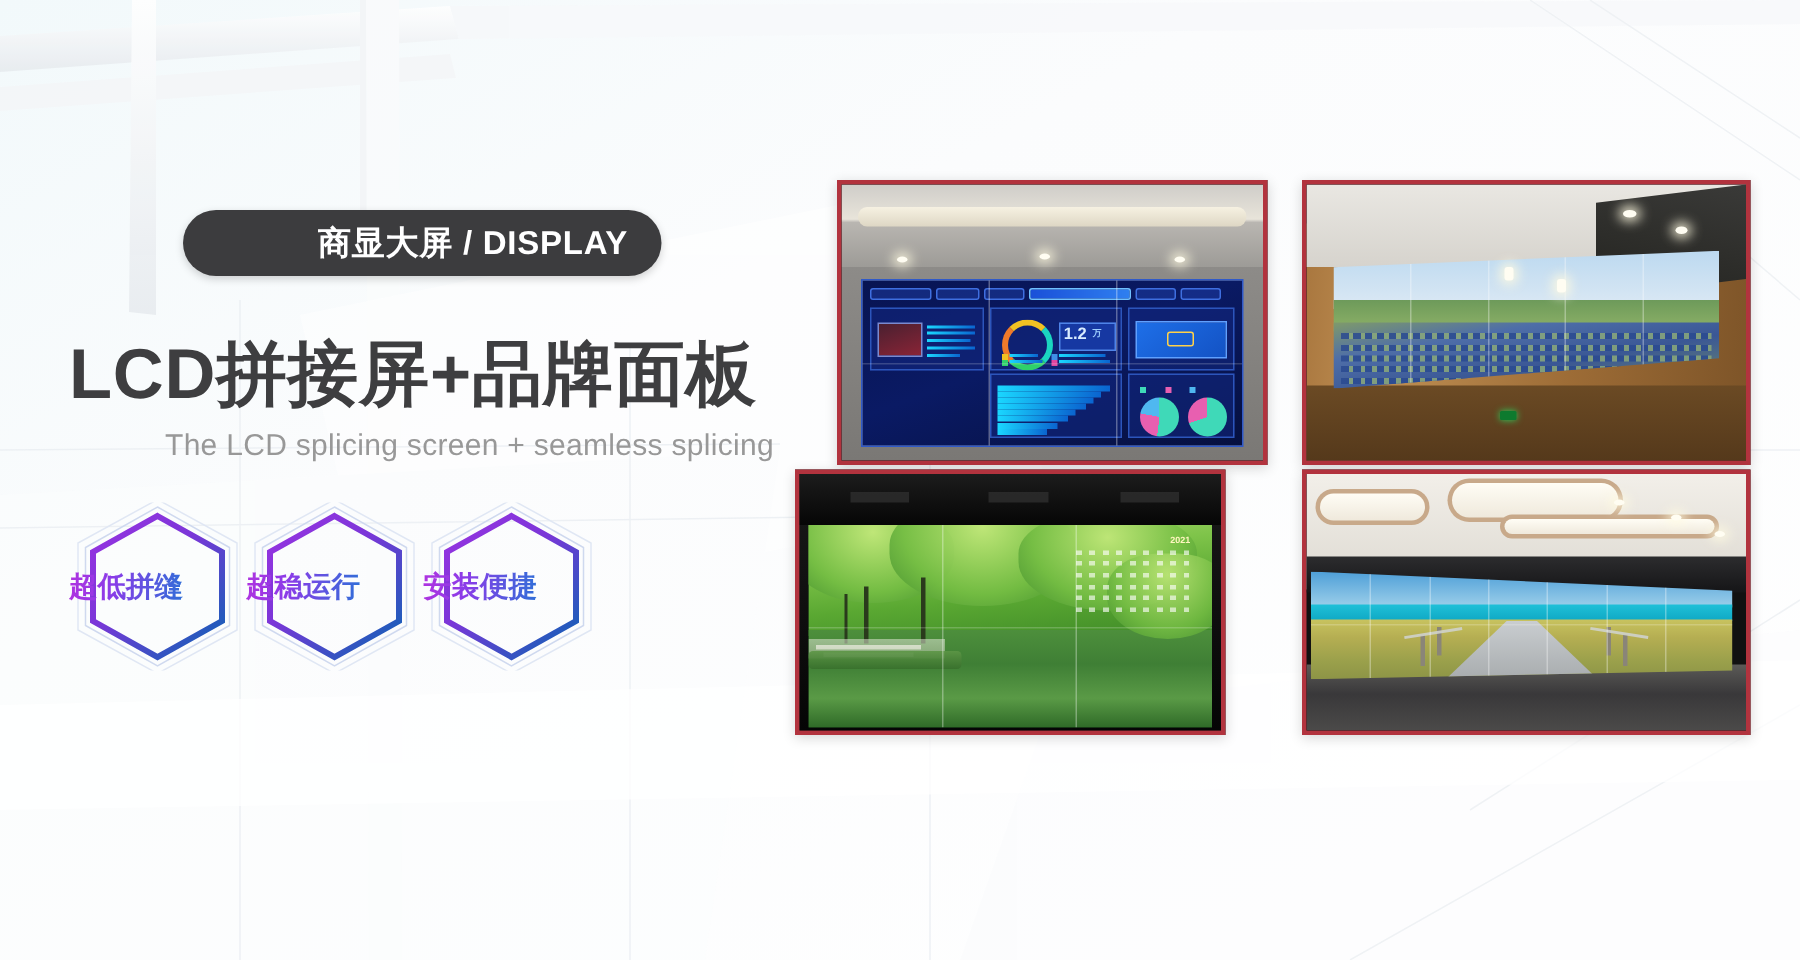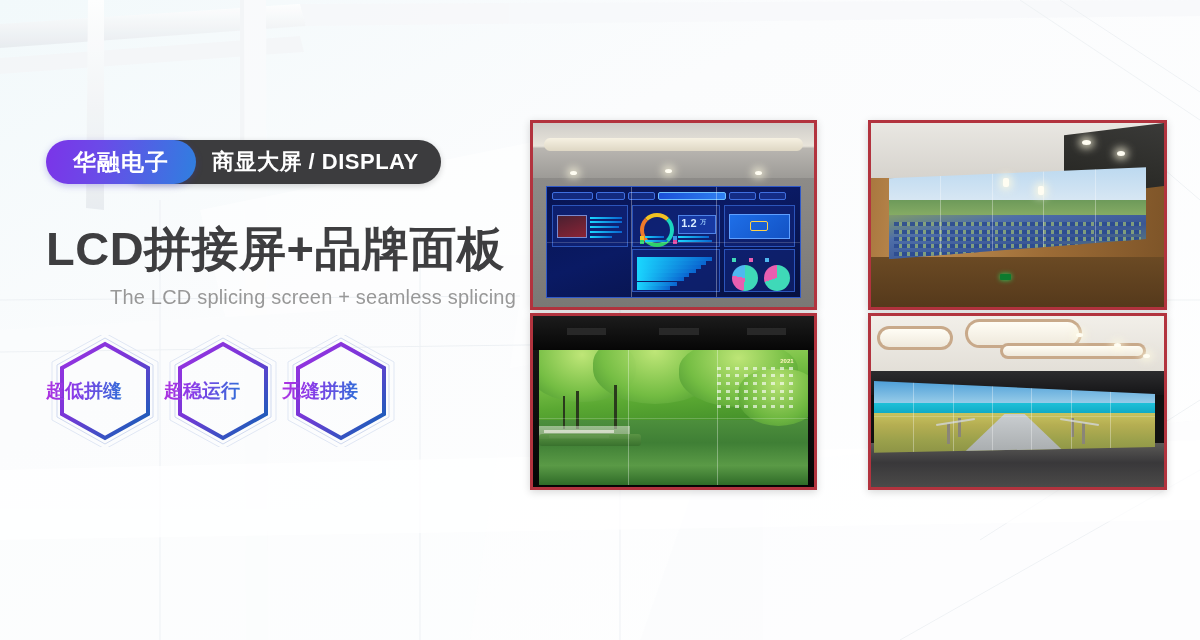--- a/index.html
+++ b/index.html
@@ -68,21 +68,21 @@
     -webkit-background-clip:text; background-clip:text;
     -webkit-text-fill-color:transparent; color:transparent;
   }
 
   
   .photo { position:absolute; border:3px solid #b2333e; background:#111; overflow:hidden;
            box-shadow:0 2px 8px rgba(0,0,0,.16); }
   .photo .inner { position:absolute; inset:0; overflow:hidden; }
 
   
-  .p1 { left:530px; top:120px; width:287px; height:190px; }
+  .p1 { left:558px; top:120px; width:287px; height:190px; }
   .room1-ceil { position:absolute; left:0; top:0; width:100%; height:30%;
                 background:linear-gradient(180deg,#cfcdc9 0%,#e8e4da 42%,#b9b6b1 46%,#9d9b97 100%); }
   .room1-cove { position:absolute; left:4%; top:8%; width:92%; height:7%;
                 background:linear-gradient(180deg,#f6f1e2,#ded7c4); border-radius:6px/50%; }
   .spot { position:absolute; width:7px; height:4px; border-radius:50%;
           background:#fffdf2; box-shadow:0 0 8px 3px rgba(255,250,225,.85); }
   .room1-wall { position:absolute; left:0; top:30%; width:100%; height:70%;
                 background:linear-gradient(180deg,#8d8b88,#7a7875); }
   .dash {
     position:absolute; left:4.5%; top:34%; width:91%; height:61%;
@@ -221,23 +221,20 @@
     <polygon points="0,470 1200,440 1200,520 0,540" fill="#ffffff" opacity="0.75"></polygon>
   </svg>
 </div>
 
 <div class="left-col">
 
   <div class="brand-row">
     <div class="brand-dark">
       <span class="brand-dark-txt">商显大屏 / DISPLAY</span>
     </div>
-    <div class="brand-grad">
-      <span class="brand-grad-txt">华融电子</span>
-    </div>
   </div>
 
   <div class="headline">LCD拼接屏+品牌面板</div>
   <div class="subhead">The LCD splicing screen + seamless splicing</div>
 
   <div class="hex-row">
 
     <div class="hex">
       <svg width="118" height="112" viewBox="0 0 118 112">
         <defs>
@@ -277,21 +274,21 @@
           <linearGradient id="hg4" x1="0" y1="0" x2="0.85" y2="1">
             <stop offset="0%" stop-color="#9a33e2"></stop>
               <stop offset="45%" stop-color="#7b36d8"></stop>
             <stop offset="100%" stop-color="#1660b8"></stop>
           </linearGradient>
         </defs>
         <polygon points="59,9 102,33 102,79 59,103 16,79 16,33" fill="none" stroke="url(#hg4)" stroke-width="4"></polygon>
         <polygon points="59,3 107,30 107,82 59,109 11,82 11,30" fill="none" stroke="#cfd9ef" stroke-width="1"></polygon>
         <polygon points="59,-2 112,27 112,85 59,114 6,85 6,27" fill="none" stroke="#e0e7f4" stroke-width="1"></polygon>
       </svg>
-      <span class="hex-label">无缝拼接</span>
+      <span class="hex-label">安装便捷</span>
     </div>
 
   </div>
 </div>
 
 <div class="photo p1">
   <div class="inner">
     <div class="room1-wall"></div>
     <div class="room1-ceil"></div>
     <div class="room1-cove"></div>

